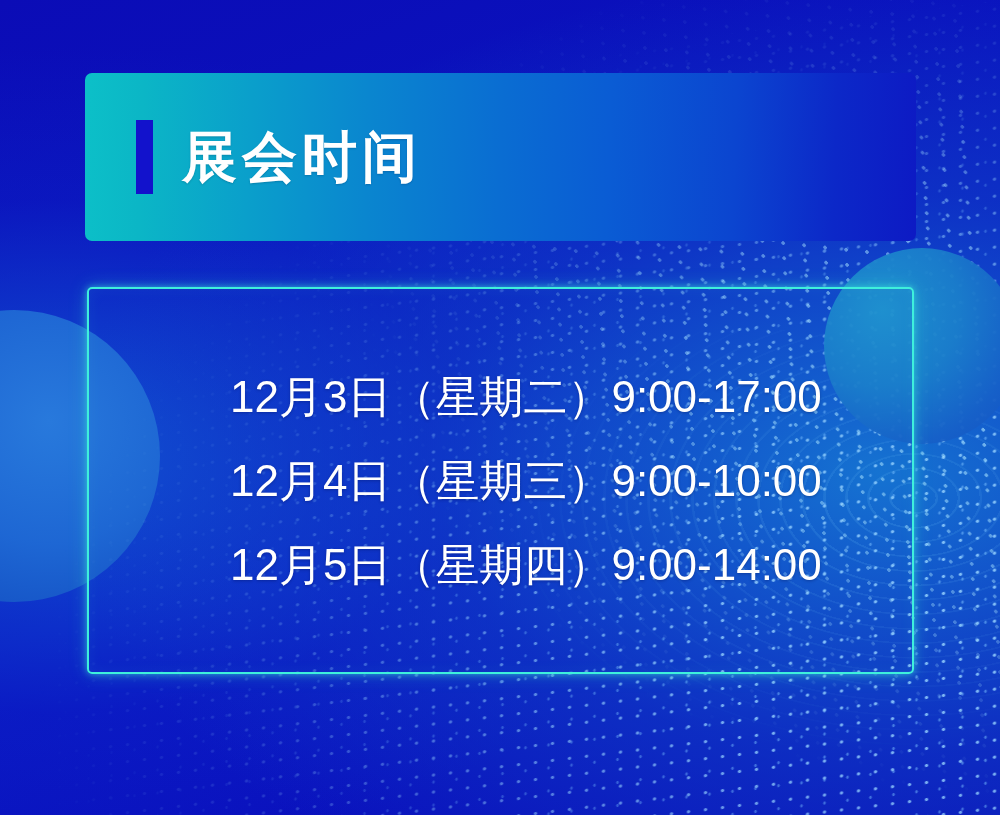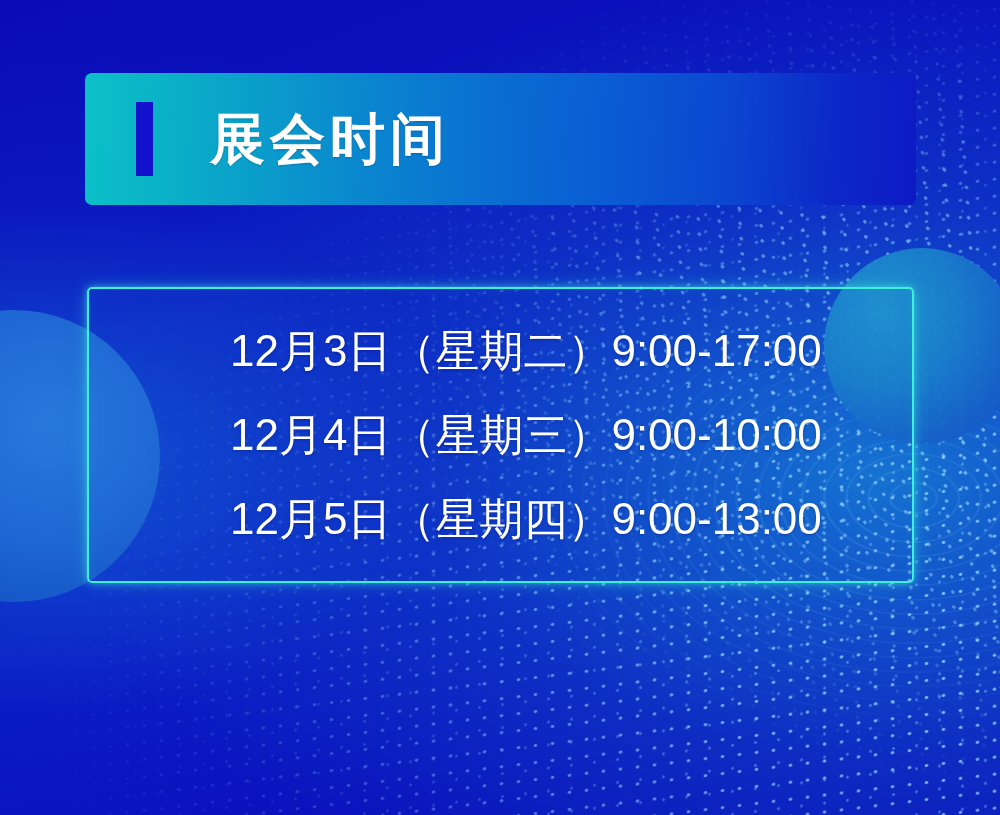--- a/index.html
+++ b/index.html
@@ -68,26 +68,26 @@
         rgba(120,205,255,0.16) 0px, rgba(120,205,255,0.16) 2px,
         rgba(0,0,0,0) 3px, rgba(0,0,0,0) 22px);
     -webkit-mask-image: radial-gradient(80% 75% at 72% 45%, rgba(0,0,0,.9) 0%, rgba(0,0,0,0) 78%);
     mask-image: radial-gradient(80% 75% at 72% 45%, rgba(0,0,0,.9) 0%, rgba(0,0,0,0) 78%);
     pointer-events:none;
   }
 
   
   .header-bar{
     position:absolute; left:85px; top:73px;
-    width:831px; height:132px;
+    width:831px; height:168px;
     border-radius:7px;
     background:linear-gradient(92deg,
       #0cc0c8 0%, #0bb6c6 7%, #0a9fcb 20%, #0a86cf 34%,
       #0a6dd2 50%, #0a5cd4 63%, #0b45d0 78%, #0c28c8 90%, #0d1ac4 100%);
-    display:flex; align-items:center;gap:28px;
+    display:flex; align-items:center;
   }
   .title-accent{
     width:17px; height:74px;
     margin-left:51px;
     background:#1212cc;
     flex:0 0 auto;
   }
   .header-title{
     margin-left:29px;
     color:#ffffff;
@@ -95,21 +95,21 @@
     font-weight:700;
     letter-spacing:5px;
     line-height:1;
     white-space:nowrap;
     text-shadow:0 1px 2px rgba(0,0,40,0.18);
   }
 
   
   .info-panel{
     position:absolute; left:87px; top:287px;
-    width:827px; height:296px;
+    width:827px; height:387px;
     border:2px solid #3ef0dc;
     border-radius:5px;
     box-shadow:
       0 0 7px rgba(62,240,220,0.55),
       0 0 18px rgba(62,240,220,0.28),
       inset 0 0 14px rgba(62,240,220,0.08);
     display:flex;
     flex-direction:column;
     justify-content:center;
     padding-left:141px;
@@ -139,17 +139,17 @@
 
   <div class="header-bar">
     <div class="title-accent"></div>
     <div class="header-title">展会时间</div>
   </div>
 
   <div class="info-panel">
     <ul class="schedule-list">
       <li class="schedule-row">12月3日（星期二）9:00-17:00</li>
       <li class="schedule-row">12月4日（星期三）9:00-10:00</li>
-      <li class="schedule-row">12月5日（星期四）9:00-13:00</li>
+      <li class="schedule-row">12月5日（星期四）9:00-14:00</li>
     </ul>
   </div>
 
 </div>
 
 </body></html>

